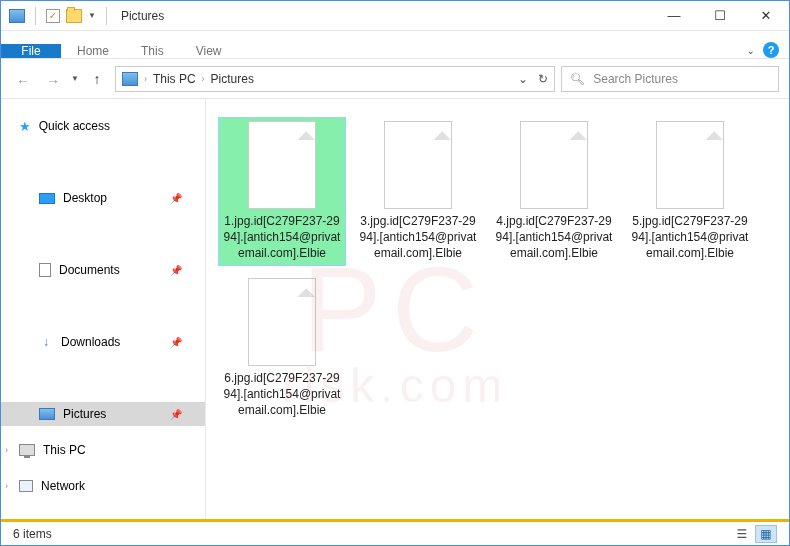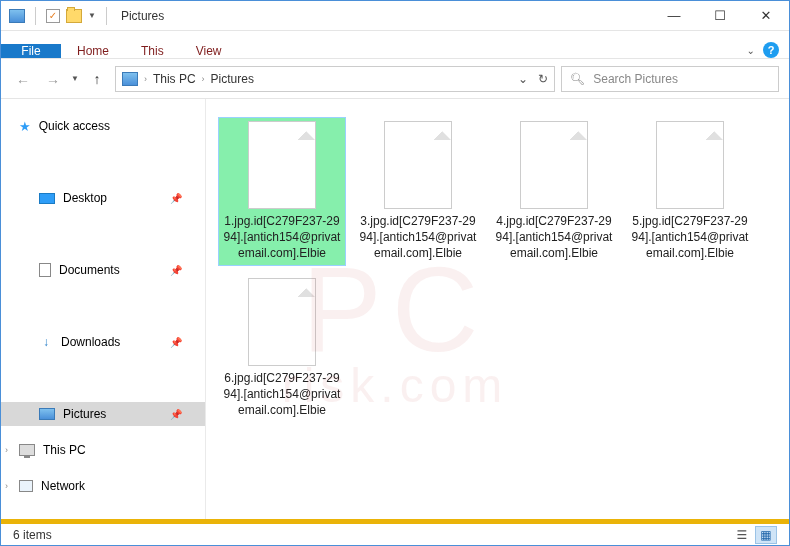--- a/index.html
+++ b/index.html
@@ -14,21 +14,21 @@
 .qat-chk { width: 14px; height: 14px; border: 1px solid #999; display: inline-flex; align-items: center; justify-content: center; color: #e67e22; font-size: 10px; }
 .qat-folder { width: 16px; height: 14px; background: #ffd96a; border: 1px solid #d4a93a; position: relative; }
 .qat-folder::before { content: ''; position: absolute; top: -3px; left: 0; width: 6px; height: 3px; background: #ffd96a; border: 1px solid #d4a93a; border-bottom: none; }
 .qat-drop { color: #555; font-size: 8px; }
 .titlebar-title { margin-left: 4px; color: #333; }
 .win-controls { margin-left: auto; display: flex; }
 .win-btn { width: 46px; height: 30px; display: flex; align-items: center; justify-content: center; color: #333; font-size: 13px; cursor: default; }
 
 .ribbon { height: 28px; display: flex; align-items: flex-end; border-bottom: 1px solid #e5e5e5; background: #fff; }
 .ribbon-file { width: 60px; background: #1979ca; color: #fff; display: flex; align-items: center; justify-content: center; cursor: default; }
-.ribbon-tab { padding: 0 16px; display: flex; align-items: center; color: #7f1d1d; cursor: default; }
+.ribbon-tab { padding: 0 16px; display: flex; align-items: center; color: #737373; cursor: default; }
 .ribbon-right { margin-left: auto; display: flex; align-items: center; gap: 8px; padding-right: 10px; }
 .ribbon-caret { color: #555; font-size: 10px; }
 .help-icon { width: 16px; height: 16px; border-radius: 50%; background: #1e9df0; color: #fff; display: flex; align-items: center; justify-content: center; font-size: 11px; font-weight: bold; }
 
 .navbar { height: 40px; display: flex; align-items: center; padding: 0 10px; gap: 6px; border-bottom: 1px solid #e5e5e5; }
 .nav-arrow { width: 24px; height: 24px; display: flex; align-items: center; justify-content: center; color: #999; font-size: 14px; cursor: default; }
 .nav-arrow.enabled { color: #333; }
 .nav-drop { font-size: 8px; color: #555; }
 .nav-up { width: 24px; height: 24px; display: flex; align-items: center; justify-content: center; color: #555; font-size: 14px; }
 .addr { flex: 1; height: 26px; border: 1px solid #ccc; display: flex; align-items: center; padding: 0 6px; gap: 6px; }
@@ -57,21 +57,21 @@
 .expand { position: absolute; left: 4px; color: #888; font-size: 9px; }
 
 .content { flex: 1; padding: 18px 12px; display: flex; flex-wrap: wrap; align-content: flex-start; gap: 8px 8px; overflow-y: auto; }
 .file-item { width: 128px; display: flex; flex-direction: column; align-items: center; padding: 4px; cursor: default; }
 .file-item.selected { background: #86efac; border: 1px solid #99d1ff; padding: 3px; }
 .file-thumb { width: 68px; height: 88px; background: #fff; border: 1px solid #ccc; position: relative; margin-bottom: 4px; }
 .file-thumb::before { content: ''; position: absolute; top: 0; right: 0; width: 18px; height: 18px; background: linear-gradient(135deg, transparent 50%, #e0e0e0 50%); }
 .file-thumb::after { content: ''; position: absolute; top: 0; right: 0; border-style: solid; border-width: 0 18px 18px 0; border-color: transparent #fff transparent transparent; }
 .file-name { text-align: center; color: #222; line-height: 1.35; word-break: break-all; font-size: 12px; }
 
-.statusbar { height: 26px; border-top: 5px solid #eab308; display: flex; align-items: center; padding: 0 12px; font-size: 12px; color: #333; gap: 46px; }
+.statusbar { height: 26px; border-top: 3px solid #eab308; display: flex; align-items: center; padding: 0 12px; font-size: 12px; color: #333; gap: 46px; }
 .view-toggles { margin-left: auto; display: flex; gap: 2px; }
 .view-btn { width: 22px; height: 18px; border: 1px solid transparent; display: flex; align-items: center; justify-content: center; color: #555; cursor: default; }
 .view-btn.active { background: #cfe4f7; border-color: #9bc3e6; color: #1a62a8; }
 
 .watermark { position: absolute; top: 50%; left: 50%; transform: translate(-50%, -50%); font-size: 120px; font-weight: 300; color: rgba(190, 60, 60, 0.08); letter-spacing: 10px; pointer-events: none; z-index: 50; white-space: nowrap; }
 .watermark-sub { position: absolute; top: 68%; left: 50%; transform: translate(-50%, -50%); font-size: 48px; font-weight: 300; color: rgba(190, 60, 60, 0.08); letter-spacing: 6px; pointer-events: none; z-index: 50; }
 </style>
 </head>
 <body>
 

